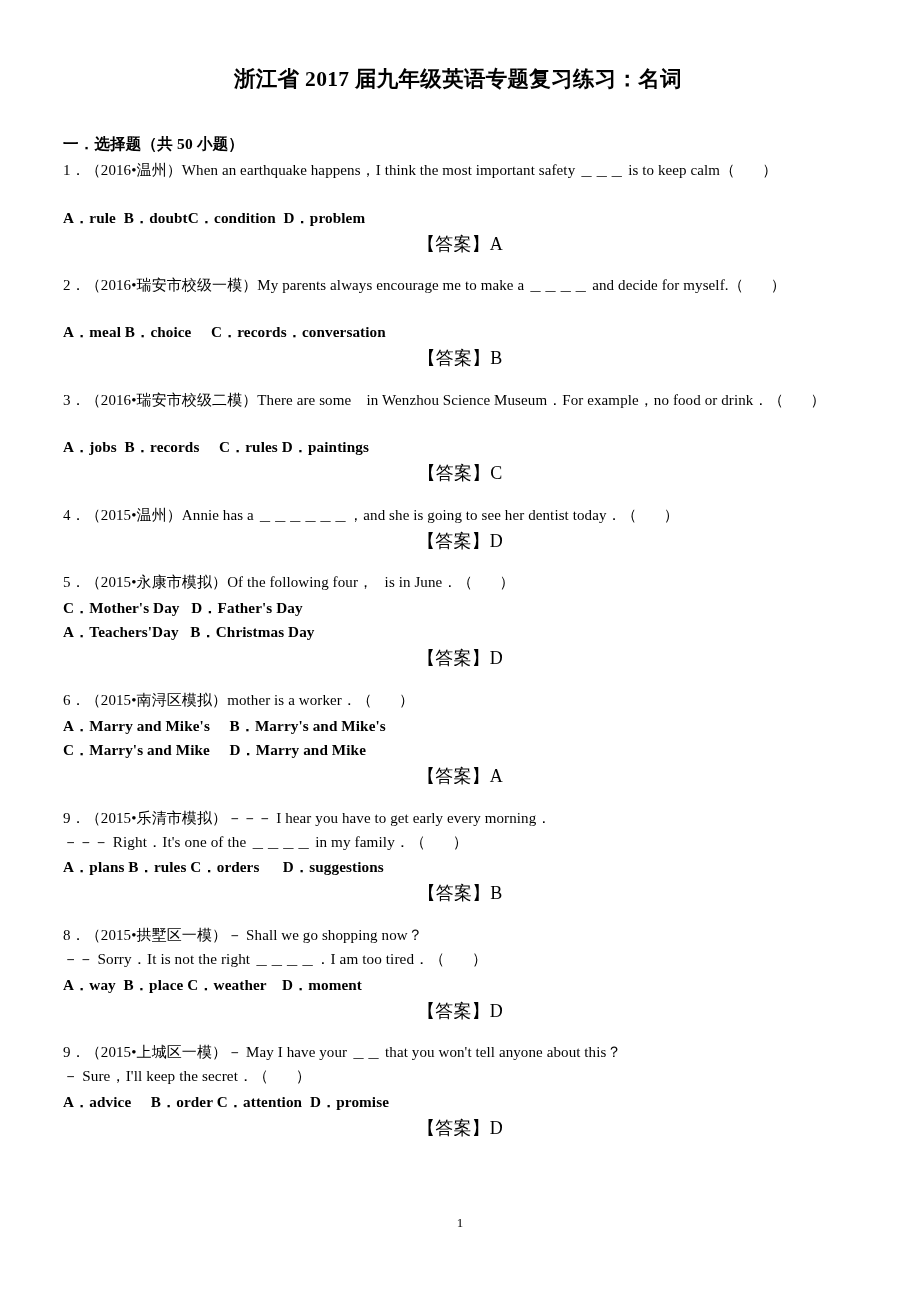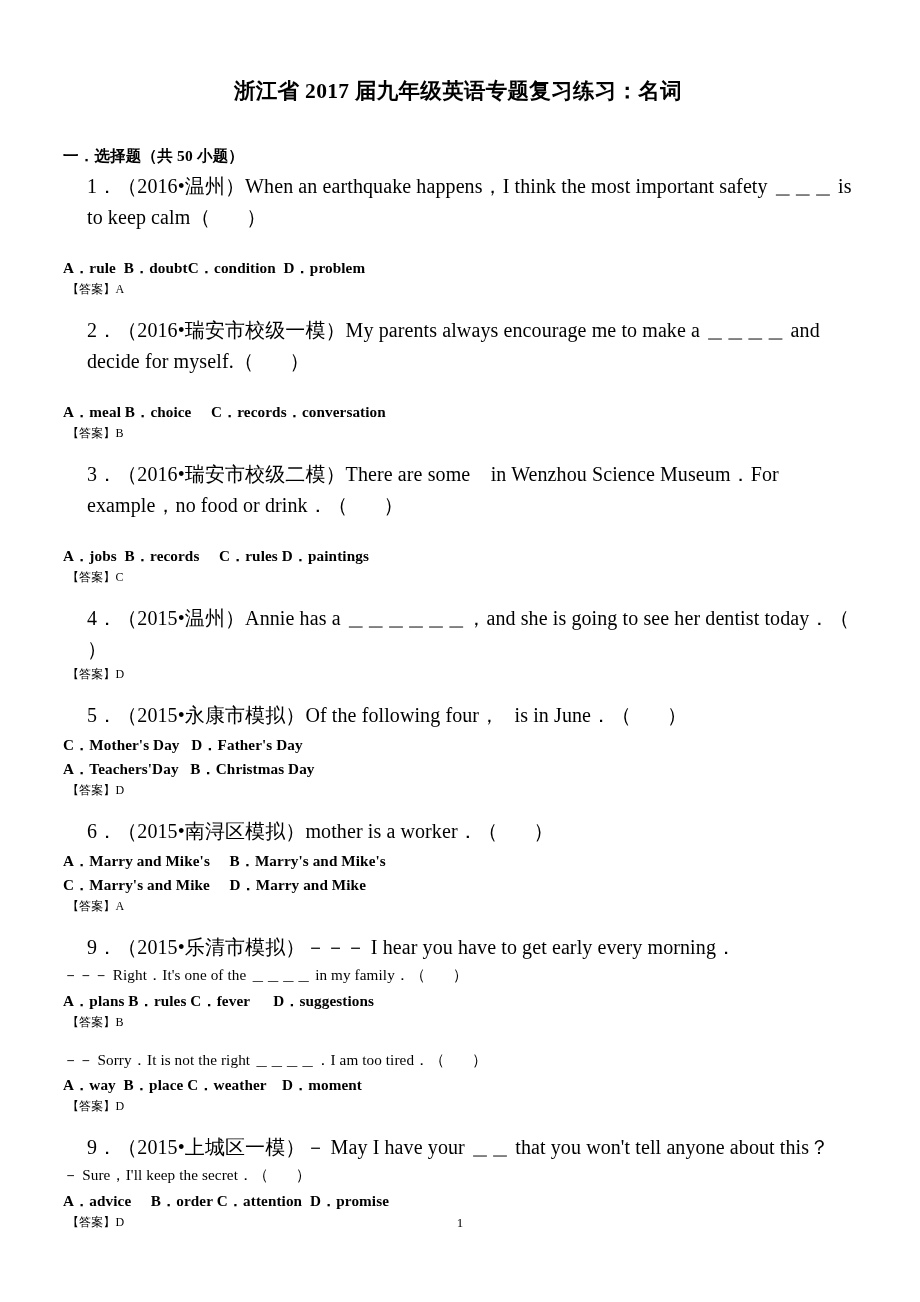--- a/index.html
+++ b/index.html
@@ -26,21 +26,21 @@
     top: 0;
     width: 790px;
   }
 
   
   .doc-title {
     text-align: center;
     font-size: 21.5px;
     font-weight: bold;
     letter-spacing: 0.3px;
-    margin: 12px;
+    margin: 0;
     padding-top: 66px;
     padding-bottom: 0;
     line-height: 1.3;
     white-space: nowrap;
   }
 
   
   .section-head {
     font-size: 15.5px;
     font-weight: bold;
@@ -50,25 +50,24 @@
   }
 
   
   .question {
     margin-top: 16px;
   }
   .question:first-of-type {
     margin-top: 4px;
   }
   .q-stem {
-    font-size: 20px;
+    font-size: 15px;
     line-height: 1.55;
     letter-spacing: 0.1px;
     white-space: pre-wrap;
-    margin-left: 24px;
   }
   .q-stem-extra {
     font-size: 15.2px;
     line-height: 1.55;
     letter-spacing: 0.1px;
     white-space: pre-wrap;
   }
   
   .q-gap .q-options-wrap {
     margin-top: 23px;
@@ -77,25 +76,26 @@
     margin-top: 2px;
     font-weight: bold;
   }
   .q-option-line {
     font-size: 15.2px;
     line-height: 1.58;
     letter-spacing: 0.1px;
     white-space: pre-wrap;
   }
   .q-answer {
-    font-size: 12px;
+    font-size: 18px;
     line-height: 1.58;
     letter-spacing: 0.1px;
     padding-left: 4px;
     white-space: pre-wrap;
+    text-align: center;
   }
 
   
   .page-number {
     position: absolute;
     left: 0;
     right: 0;
     top: 1216px;
     text-align: center;
     font-size: 13px;
@@ -151,25 +151,26 @@
           <div class="q-options-wrap">
             <div class="q-option-line">A．Marry and Mike's     B．Marry's and Mike's</div>
             <div class="q-option-line">C．Marry's and Mike     D．Marry and Mike</div>
           </div>
           <div class="q-answer">【答案】A</div>
         </div>
         <div class="question">
           <div class="q-stem">9．（2015•乐清市模拟）－－－ I hear you have to get early every morning．</div>
           <div class="q-stem-extra">－－－ Right．It's one of the ＿＿＿＿ in my family．（       ）</div>
           <div class="q-options-wrap">
-            <div class="q-option-line">A．plans B．rules C．fever      D．suggestions</div>
+            <div class="q-option-line">A．plans B．rules C．orders      D．suggestions</div>
           </div>
           <div class="q-answer">【答案】B</div>
         </div>
         <div class="question">
+          <div class="q-stem">8．（2015•拱墅区一模）－ Shall we go shopping now？</div>
           <div class="q-stem-extra">－－ Sorry．It is not the right ＿＿＿＿．I am too tired．（       ）</div>
           <div class="q-options-wrap">
             <div class="q-option-line">A．way  B．place C．weather    D．moment</div>
           </div>
           <div class="q-answer">【答案】D</div>
         </div>
         <div class="question">
           <div class="q-stem">9．（2015•上城区一模）－ May I have your ＿＿ that you won't tell anyone about this？</div>
           <div class="q-stem-extra">－ Sure，I'll keep the secret．（       ）</div>
           <div class="q-options-wrap">

